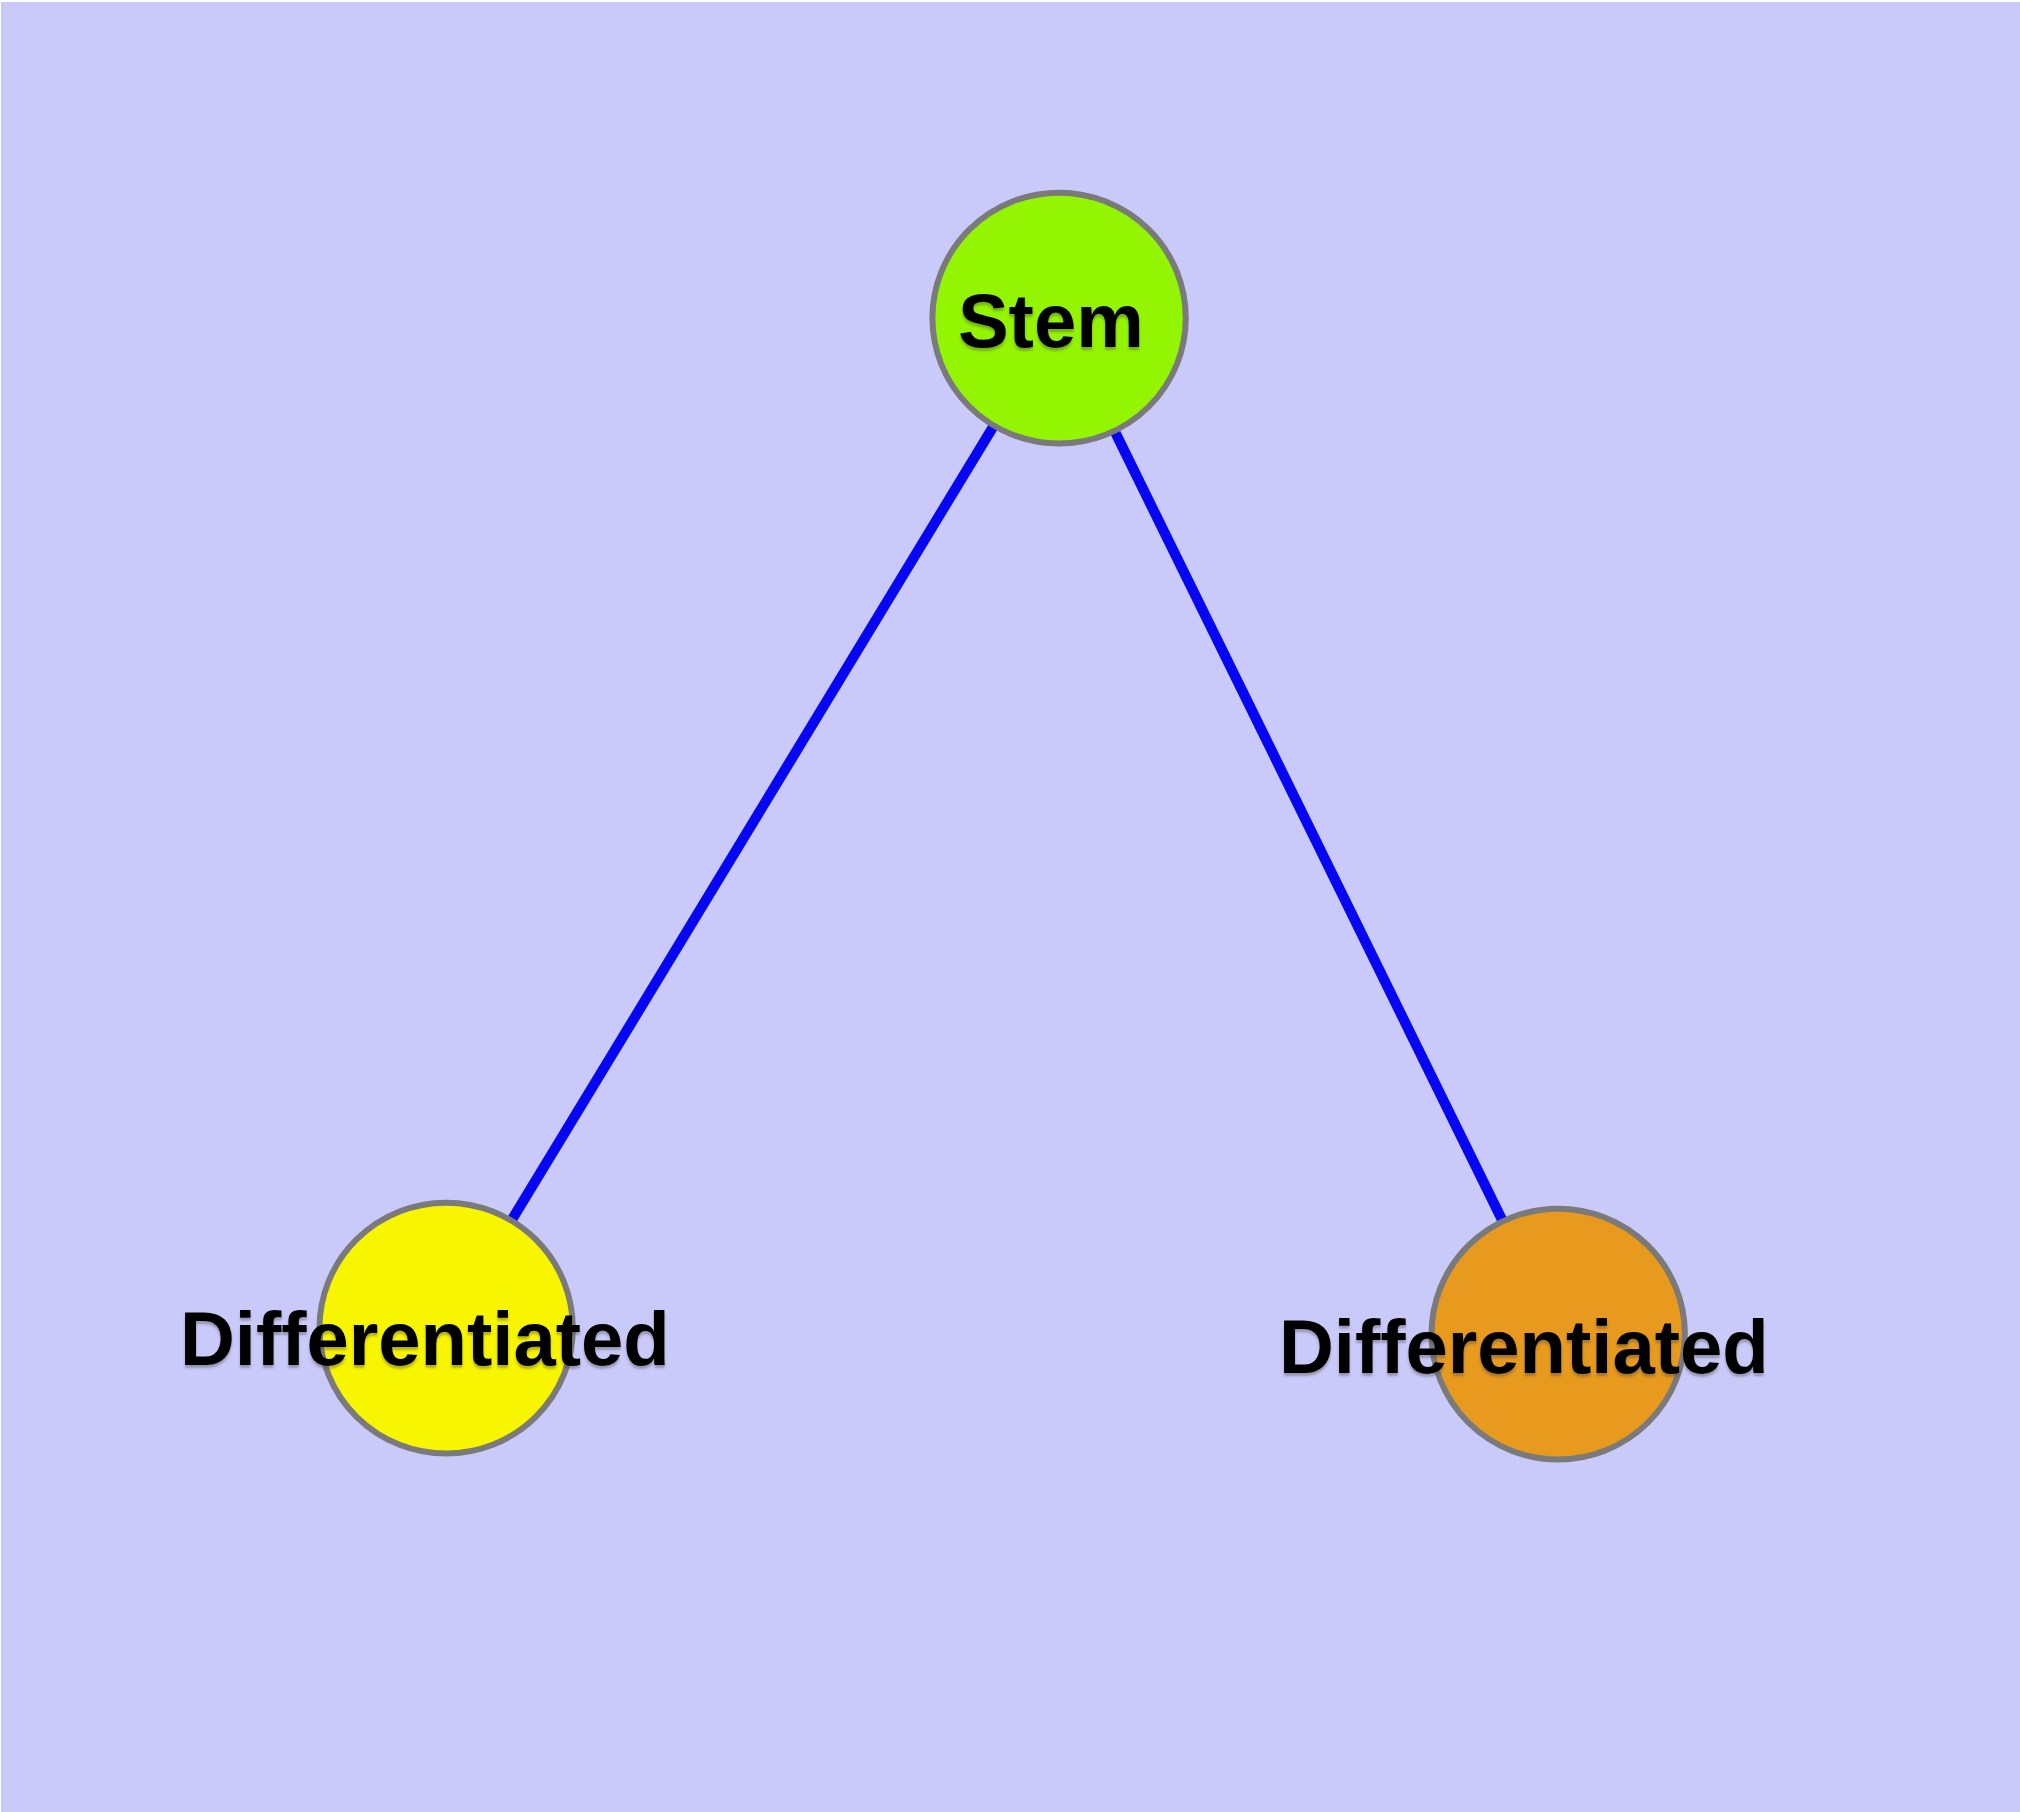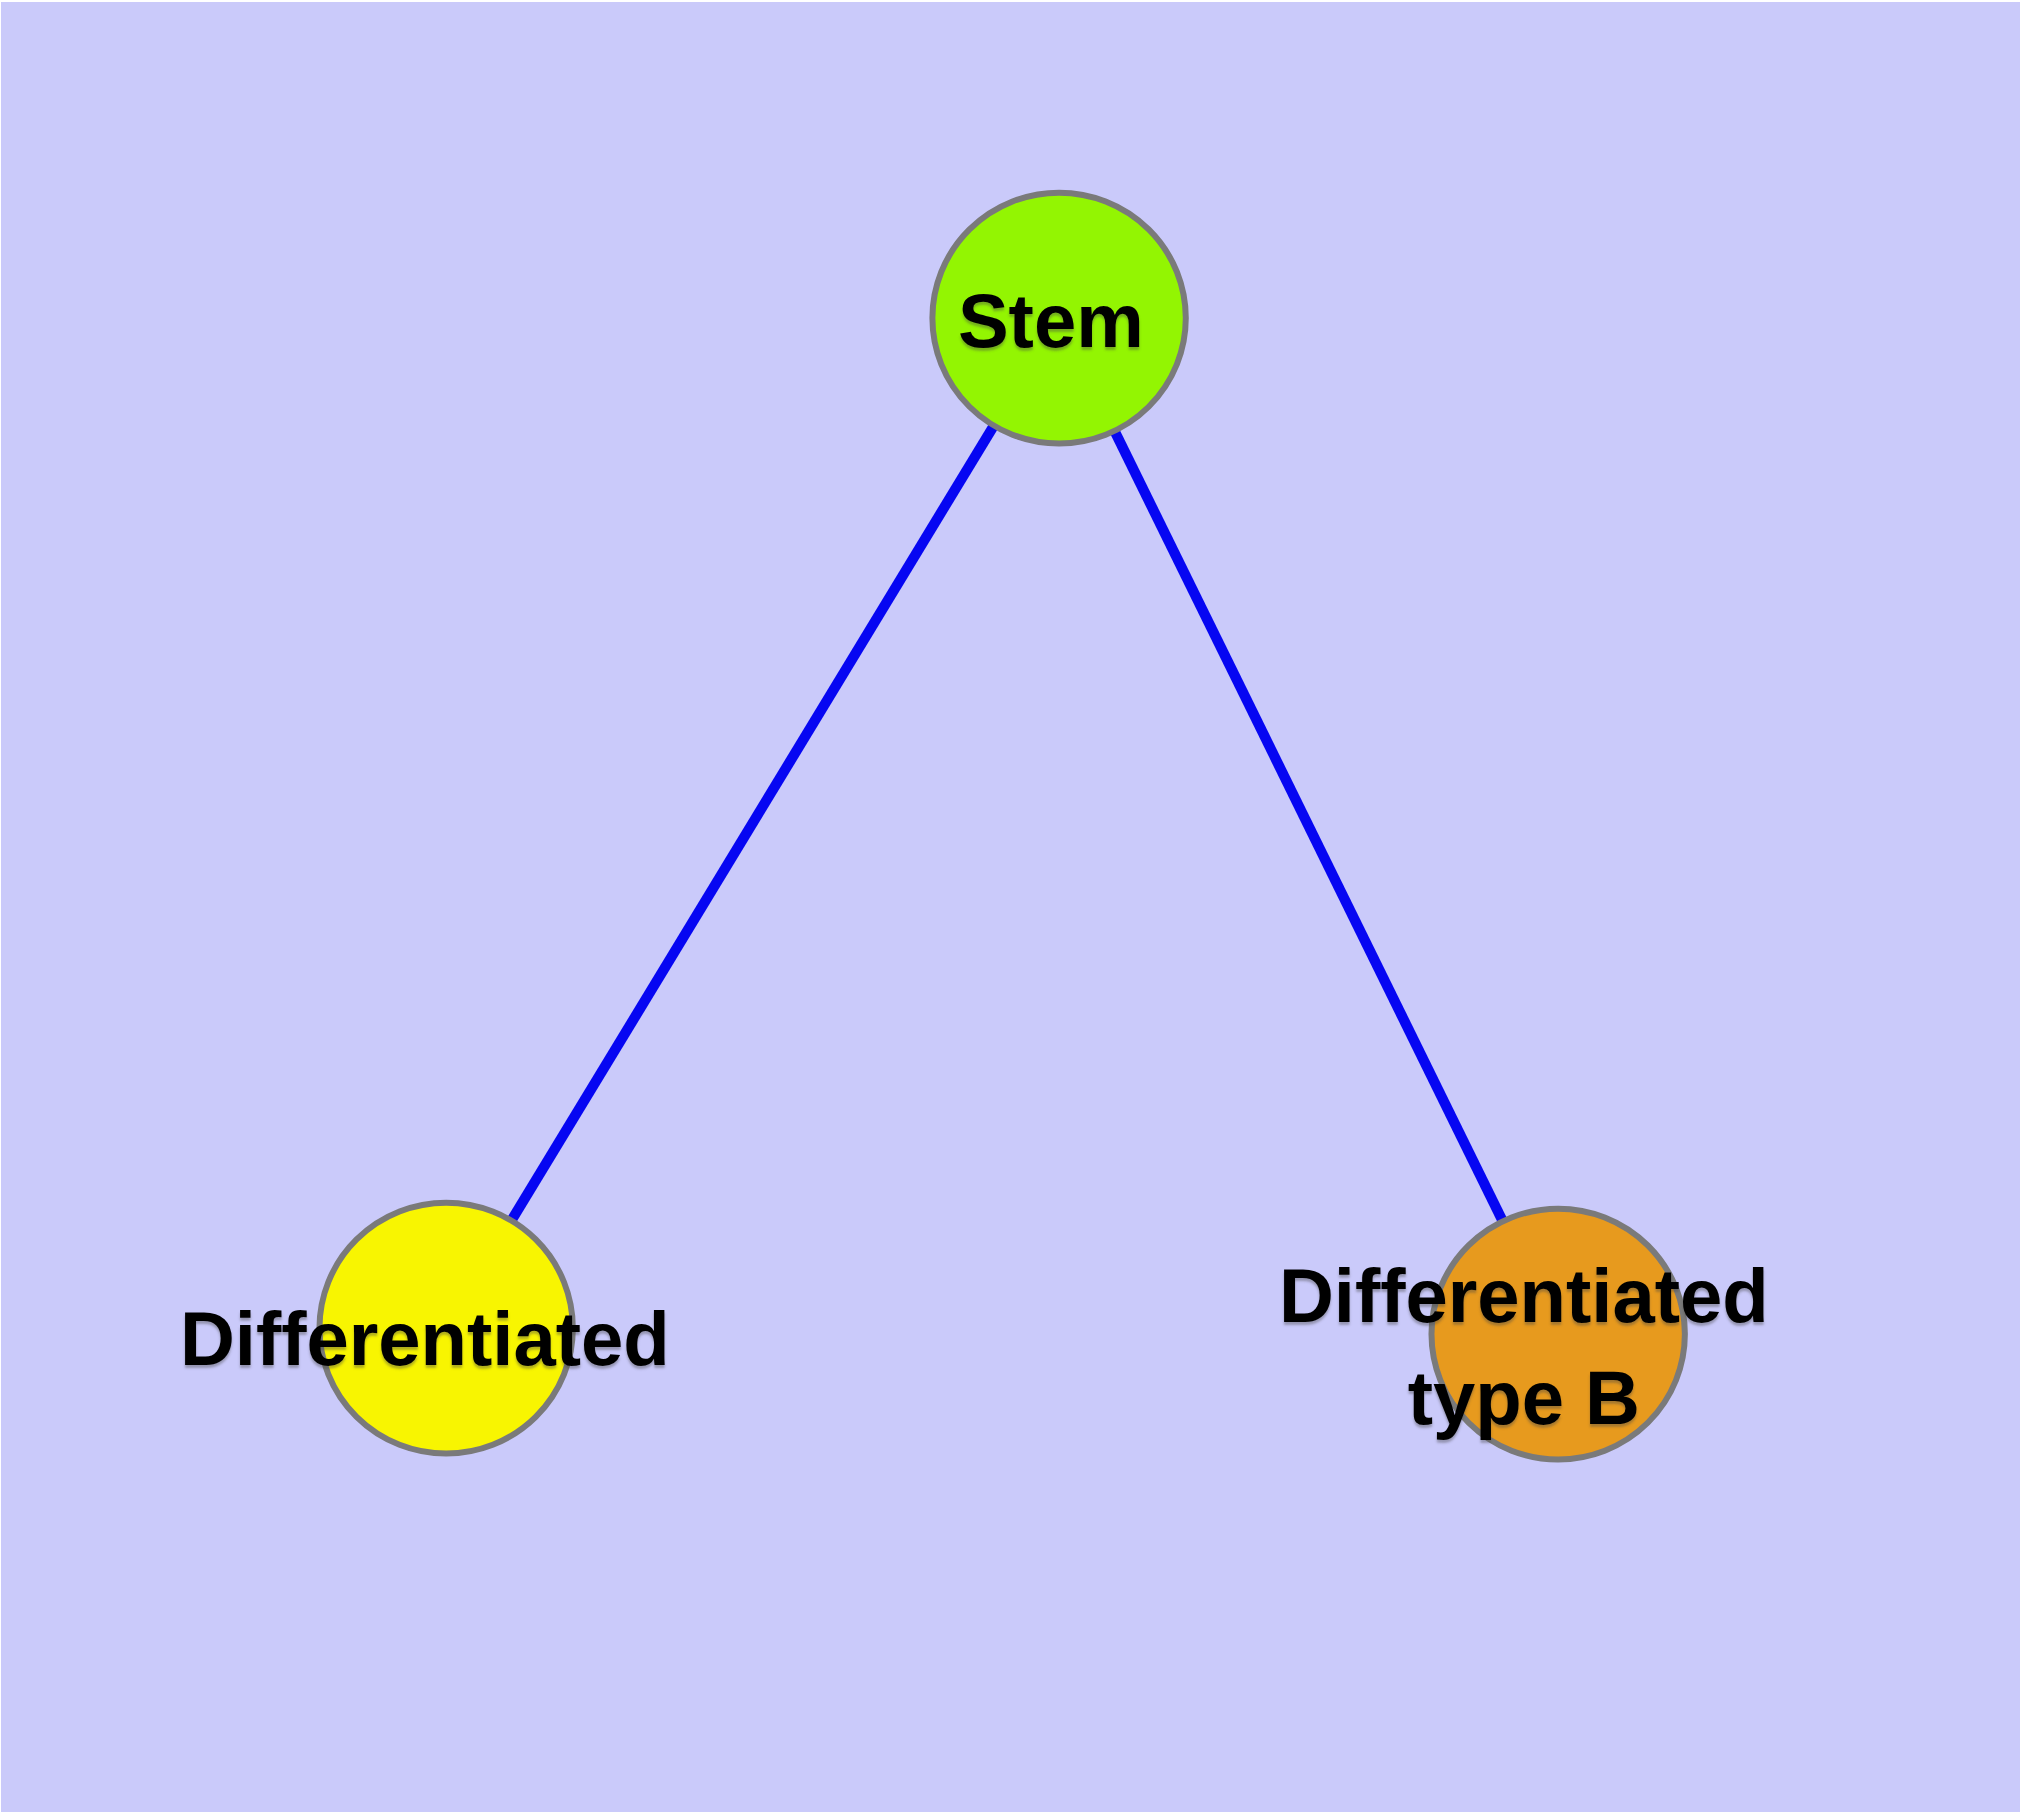--- a/index.html
+++ b/index.html
@@ -66,18 +66,17 @@
     <div class="node-label" style="left: 1050px; top: 319px; color: rgb(0, 0, 0);">
       <span class="label-line">Stem</span>
     </div>
 
     <div class="node-label" style="left: 424px; top: 1337px; color: rgb(0, 0, 0);">
       <span class="label-line">Differentiated</span>
     </div>
 
     <div class="node-label" style="left: 1523px; top: 1345px; color: rgb(0, 0, 0);">
       <span class="label-line">Differentiated</span>
-      <span class="label-line">type B</span>
     </div>
 
   </div>
 </div>
 
 
 </body></html>

